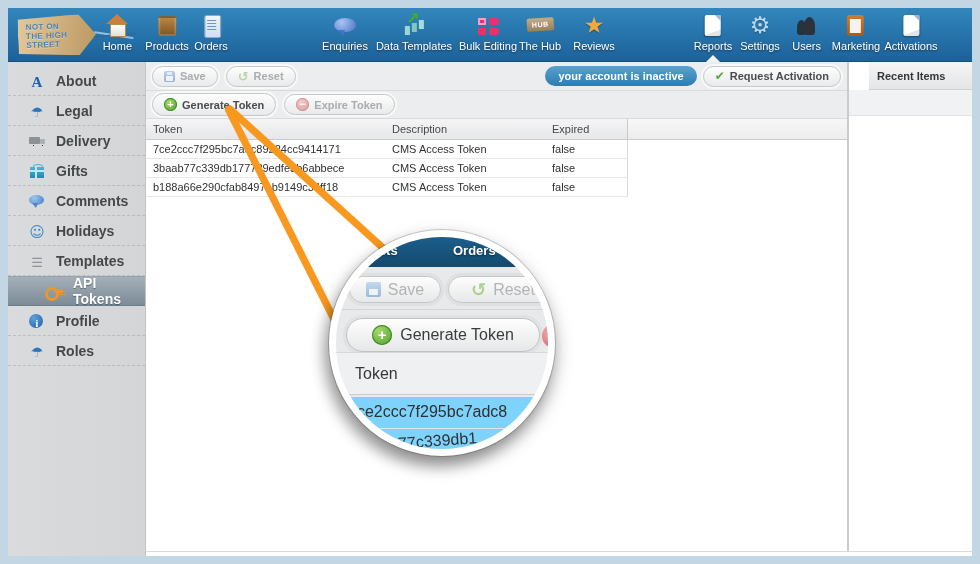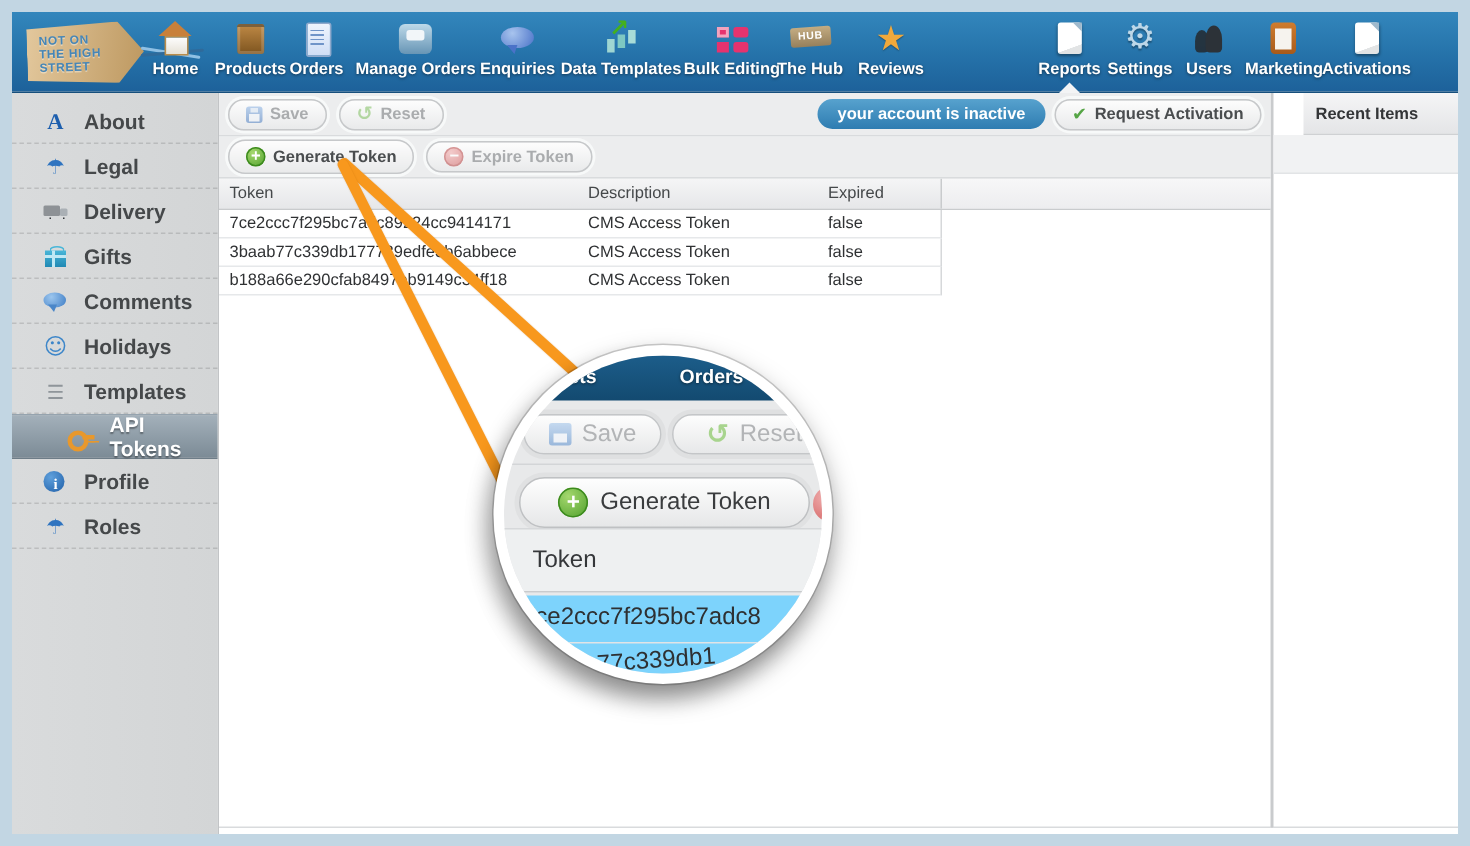--- a/index.html
+++ b/index.html
@@ -18,22 +18,22 @@
               transform:rotate(-2deg); display:flex; flex-direction:column;
               align-items:flex-start; justify-content:center; padding-left:8px; }
   .logo-tag span { font-size:8px; font-weight:bold; color:#4586b8; letter-spacing:.4px;
                    line-height:9px; text-shadow:0 1px 0 rgba(255,255,255,.4); }
   .logo-string { position:absolute; height:2px; border-radius:1px; transform-origin:0 50%; }
   .ls1 { left:86px; top:23px; width:40px; background:#8fc0e4; transform:rotate(9deg); }
   .ls2 { left:86px; top:28px; width:42px; background:#2f6a9a; transform:rotate(-5deg); }
 
   .nav-item { position:absolute; top:5px; transform:translateX(-50%);
               text-align:center; cursor:pointer; }
-  .nlabel { display:block; margin-top:1px; font-size:11px; font-weight:bold; color:#fff;
-            text-shadow:0 1px 2px rgba(0,0,0,.5); white-space:nowrap; }
+  .nlabel { display:block; margin-top:1px; font-size:11px; font-weight:normal; color:#fff;
+            text-shadow:0 1px 2px rgba(0,0,0,.5); white-space:nowrap;text-align:right; }
   .nicon { position:relative; display:block; width:30px; height:26px; margin:0 auto; }
   .nicon i { font-style:normal; }
 
   .i-home::after { content:""; position:absolute; left:4px; top:1px;
     border-left:11px solid transparent; border-right:11px solid transparent;
     border-bottom:10px solid #c8803a; }
   .i-home::before { content:""; position:absolute; left:8px; top:11px; width:14px; height:11px;
     background:linear-gradient(#fdfdfd,#e6e1d5); border:1px solid #b98c4a; }
   .i-crate::before { content:""; position:absolute; left:6px; top:3px; width:18px; height:20px;
     background:linear-gradient(#c08a46,#7d541f); border-radius:2px;
@@ -266,24 +266,20 @@
       <span class="nlabel">Home</span>
     </div>
     <div class="nav-item" style="left:159px">
       <span class="nicon i-crate"></span>
       <span class="nlabel">Products</span>
     </div>
     <div class="nav-item" style="left:203px">
       <span class="nicon i-doc"></span>
       <span class="nlabel">Orders</span>
     </div>
-    <div class="nav-item" style="left:269px">
-      <span class="nicon i-inbox"></span>
-      <span class="nlabel">Manage Orders</span>
-    </div>
     <div class="nav-item" style="left:337px">
       <span class="nicon i-bubble"></span>
       <span class="nlabel">Enquiries</span>
     </div>
     <div class="nav-item" style="left:406px">
       <span class="nicon i-chart"></span>
       <span class="nlabel">Data Templates</span>
     </div>
     <div class="nav-item" style="left:480px">
       <span class="nicon i-bulk"></span>

